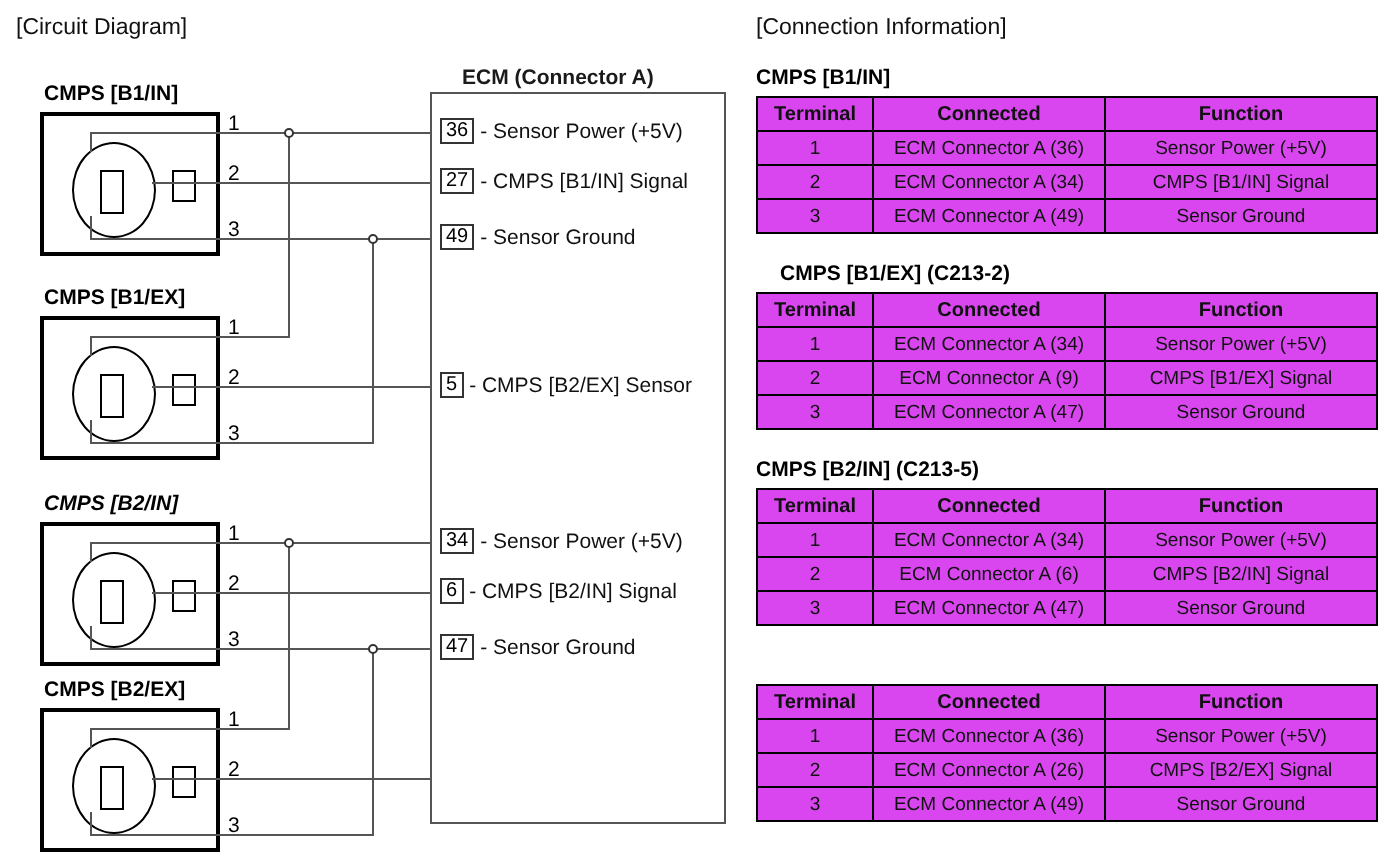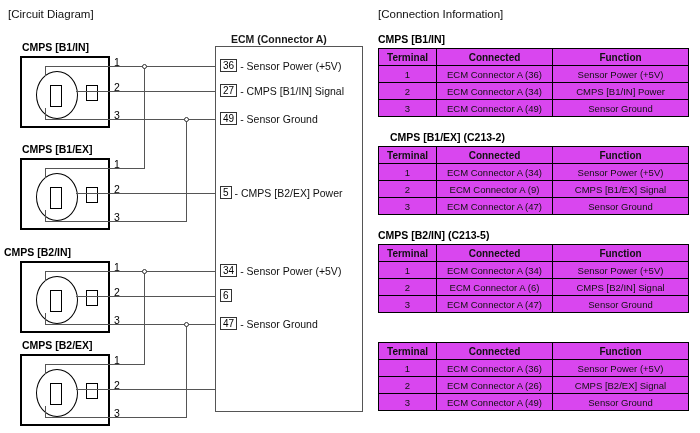--- a/index.html
+++ b/index.html
@@ -197,21 +197,21 @@
   </div>
   <div class="wire-h" style="left:45px; top:168px; width:65px;"></div>
   <div class="wire-v" style="left:45px; top:168px; height:10px;"></div>
   <div class="wire-h" style="left:76px; top:193px; width:34px;"></div>
   <div class="wire-h" style="left:45px; top:221px; width:65px;"></div>
   <div class="wire-v" style="left:45px; top:210px; height:11px;"></div>
   <div class="term-num" style="left:114px; top:158px;">1</div>
   <div class="term-num" style="left:114px; top:183px;">2</div>
   <div class="term-num" style="left:114px; top:211px;">3</div>
 
-  <div class="sensor-label" style="left:4px; top:246px;">CMPS [B2/IN]</div>
+  <div class="sensor-label" style="left:22px; top:246px;font-style:italic;">CMPS [B2/IN]</div>
   <div class="sensor-box" style="left:20px; top:261px; width:90px; height:72px;">
     <div class="sensor-oval">
       <div class="sensor-oval-pin"></div>
     </div>
     <div class="sensor-sq"></div>
   </div>
   <div class="wire-h" style="left:45px; top:271px; width:65px;"></div>
   <div class="wire-v" style="left:45px; top:271px; height:10px;"></div>
   <div class="wire-h" style="left:76px; top:296px; width:34px;"></div>
   <div class="wire-h" style="left:45px; top:324px; width:65px;"></div>
@@ -274,28 +274,29 @@
   <div class="pin-row" style="left:220px; top:84px;">
     <span class="pin-num">27</span>
     <span class="pin-text">- CMPS [B1/IN] Signal</span>
   </div>
   <div class="pin-row" style="left:220px; top:112px;">
     <span class="pin-num">49</span>
     <span class="pin-text">- Sensor Ground</span>
   </div>
   <div class="pin-row" style="left:220px; top:186px;">
     <span class="pin-num">5</span>
-    <span class="pin-text">- CMPS [B2/EX] Power</span>
+    <span class="pin-text">- CMPS [B2/EX] Sensor</span>
   </div>
   <div class="pin-row" style="left:220px; top:264px;justify-content:center;">
     <span class="pin-num">34</span>
     <span class="pin-text">- Sensor Power (+5V)</span>
   </div>
   <div class="pin-row" style="left:220px; top:289px;">
     <span class="pin-num">6</span>
+    <span class="pin-text">- CMPS [B2/IN] Signal</span>
   </div>
   <div class="pin-row" style="left:220px; top:317px;">
     <span class="pin-num">47</span>
     <span class="pin-text">- Sensor Ground</span>
   </div>
 </div>
 
 <div id="conn-info">
 
   <div class="tbl-caption" style="left:0px; top:33px;">CMPS [B1/IN]</div>
@@ -314,21 +315,21 @@
     </thead>
     <tbody>
       <tr>
         <td>1</td>
         <td>ECM Connector A (36)</td>
         <td>Sensor Power (+5V)</td>
       </tr>
       <tr>
         <td>2</td>
         <td>ECM Connector A (34)</td>
-        <td>CMPS [B1/IN] Power</td>
+        <td>CMPS [B1/IN] Signal</td>
       </tr>
       <tr>
         <td>3</td>
         <td>ECM Connector A (49)</td>
         <td>Sensor Ground</td>
       </tr>
     </tbody>
   </table>
 
   <div class="tbl-caption" style="left:12px; top:131px;">CMPS [B1/EX] (C213-2)</div>

